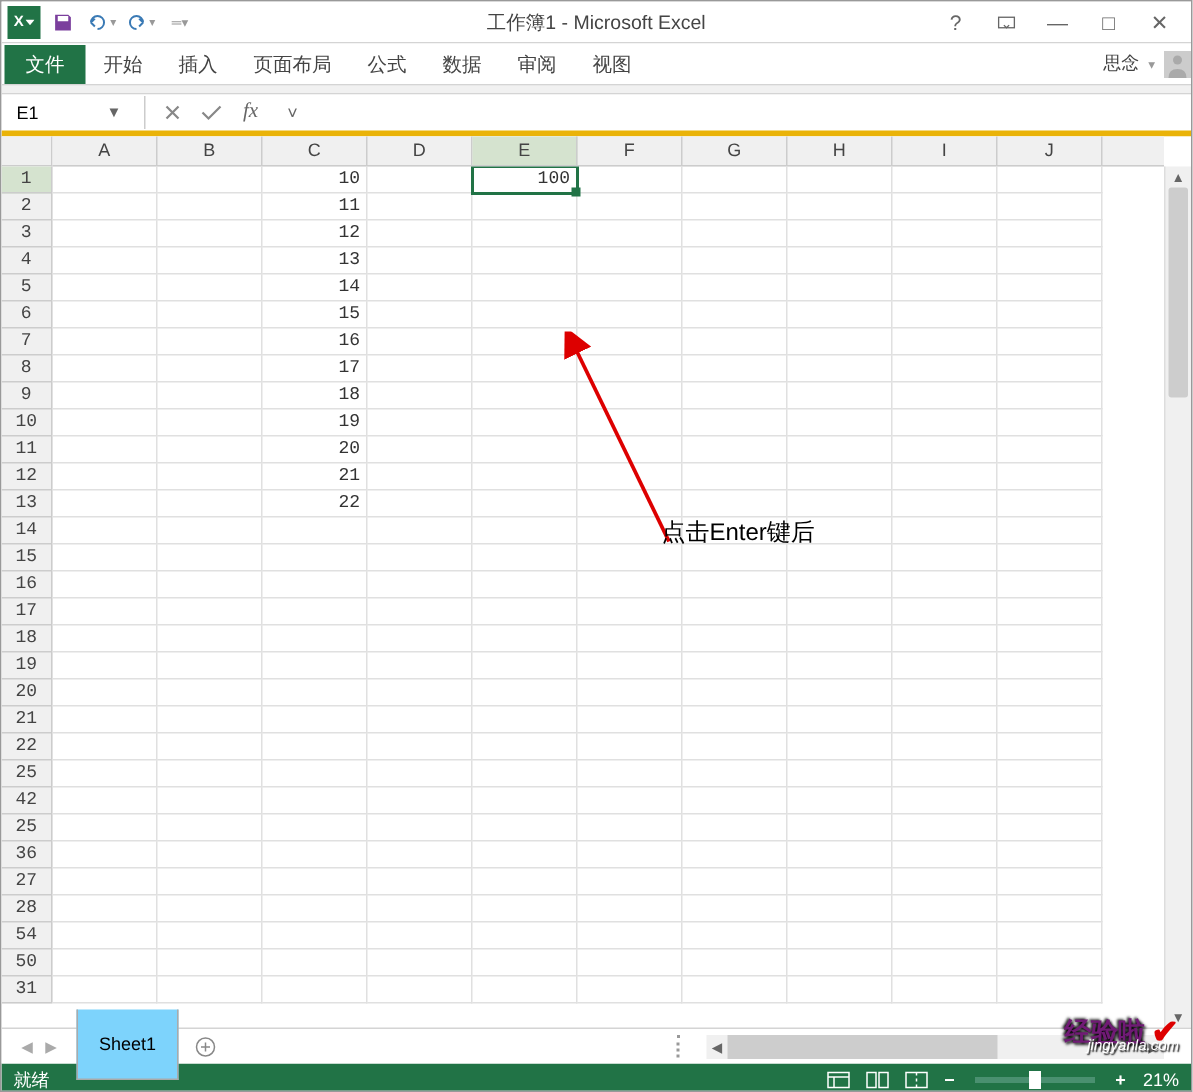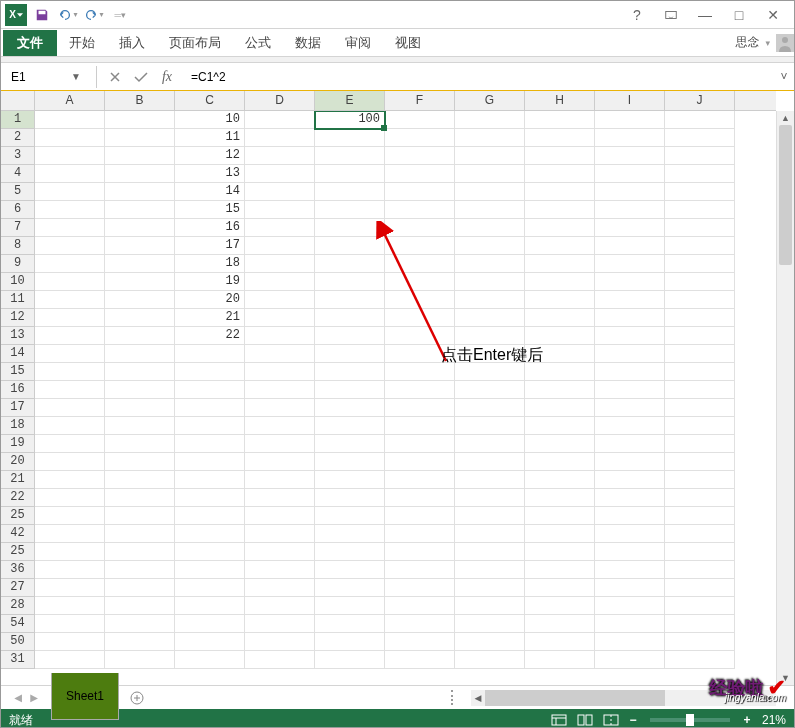--- a/index.html
+++ b/index.html
@@ -8,28 +8,28 @@
     .titlebar { height: 28px; background: #fff; display: flex; align-items: center; border-bottom: 1px solid #d4d4d4; position: relative; }
     .qat { display: flex; align-items: center; gap: 4px; padding-left: 4px; }
     .app-icon { width: 22px; height: 22px; background: #217346; display: flex; align-items: center; justify-content: center; color: #fff; font-weight: bold; font-size: 10px; }
     .qat-btn { width: 22px; height: 22px; display: flex; align-items: center; justify-content: center; color: #444; }
     .qat-btn svg { width: 14px; height: 14px; }
     .title-text { position: absolute; left: 50%; transform: translateX(-50%); color: #444; font-size: 13px; }
     .win-controls { margin-left: auto; display: flex; align-items: center; gap: 8px; padding-right: 8px; }
     .win-btn { width: 26px; height: 20px; display: flex; align-items: center; justify-content: center; color: #666; font-size: 14px; }
     
     .ribbon-tabs { height: 28px; background: #fff; display: flex; align-items: center; border-bottom: 1px solid #d4d4d4; position: relative; }
-    .tab-file { background: #217346; color: #fff; height: 26px; padding: 0 14px; display: flex; align-items: center; font-size: 13px; margin-left: 2px; font-weight: bold; }
+    .tab-file { background: #217346; color: #fff; height: 26px; padding: 0 14px; display: flex; align-items: center; font-size: 13px; margin-left: 2px; }
     .tab { padding: 0 12px; height: 26px; display: flex; align-items: center; color: #444; font-size: 13px; }
     .ribbon-right { margin-left: auto; display: flex; align-items: center; gap: 6px; padding-right: 0; }
     .avatar { width: 18px; height: 18px; background: #ccc; }
     
     .ribbon-collapsed { height: 6px; background: #f1f1f1; border-bottom: 1px solid #d4d4d4; }
     
-    .formula-bar { height: 28px; display: flex; align-items: center; border-bottom: 1px solid #eab308; background: #fff; }
+    .formula-bar { height: 28px; display: flex; align-items: center; border-bottom: 4px solid #eab308; background: #fff; }
     .name-box { width: 92px; padding: 0 6px; border-right: 1px solid #ccc; height: 22px; display: flex; align-items: center; margin-left: 4px; }
     .name-box-input { border: none; width: 60px; outline: none; font-size: 12px; }
     .name-dd { color: #666; font-size: 10px; }
     .fb-btns { display: flex; align-items: center; gap: 2px; padding: 0 6px; }
     .fb-btn { width: 24px; height: 22px; display: flex; align-items: center; justify-content: center; color: #999; }
     .fb-btn.cancel { color: #888; }
     .fb-btn.enter { color: #888; }
     .fx-label { font-style: italic; font-family: "Times New Roman", serif; font-size: 14px; color: #666; }
     .formula-input { flex: 1; padding: 0 6px; border: none; outline: none; font-size: 12px; height: 22px; }
     .fb-expand { width: 20px; color: #666; text-align: center; }
@@ -52,21 +52,21 @@
     .varrow { position: absolute; left: 0; right: 0; height: 14px; text-align: center; color: #666; font-size: 9px; line-height: 14px; }
     .varrow.up { top: 0; }
     .varrow.down { bottom: 0; }
     
     .annotation { position: absolute; top: 254px; left: 440px; color: #000; font-size: 16px; z-index: 10; pointer-events: none; }
     .arrow-svg { position: absolute; top: 130px; left: 370px; z-index: 9; pointer-events: none; }
     
     .sheet-tabs { height: 24px; background: #fff; border-top: 1px solid #d4d4d4; display: flex; align-items: center; position: relative; }
     .st-nav { display: flex; gap: 2px; padding: 0 10px; }
     .st-arrow { width: 14px; color: #aaa; font-size: 10px; text-align: center; }
-    .sheet-tab { padding: 16px 14px; border: 1px solid #aaa; border-top: none; background: #4d7c0f; font-size: 12px; position: relative; top: -1px; }
+    .sheet-tab { padding: 16px 14px; border: 1px solid #aaa; border-top: none; background: #7dd3fc; font-size: 12px; position: relative; top: -1px; }
     .sheet-add { width: 24px; height: 20px; display: flex; align-items: center; justify-content: center; color: #666; margin-left: 6px; }
     .hscroll-sep { position: absolute; left: 450px; top: 4px; bottom: 4px; border-left: 2px dotted #999; }
     .hscroll { position: absolute; right: 18px; left: 470px; top: 4px; height: 16px; background: #f0f0f0; }
     .hthumb { position: absolute; left: 14px; width: 180px; top: 0; bottom: 0; background: #cdcdcd; }
     .harrow { position: absolute; top: 0; bottom: 0; width: 14px; text-align: center; font-size: 9px; color: #666; line-height: 16px; }
     .harrow.l { left: 0; } .harrow.r { right: 0; }
     
     .statusbar { height: 22px; background: #217346; color: #fff; display: flex; align-items: center; padding: 0 8px; font-size: 12px; }
     .status-left { }
     .status-right { margin-left: auto; display: flex; align-items: center; gap: 4px; }
@@ -105,20 +105,21 @@
     <div class="qat-btn">
       <svg viewBox="0 0 16 16">
           <path fill="none" stroke="#3a7ab5" stroke-width="1.5" d="M13 8 A5 5 0 1 0 8 13 M13 8l-3-3 M13 8l-3 3"></path>
         </svg>
       <span style="font-size:8px;color:#999;margin-left:1px">▾</span>
     </div>
     <div class="qat-btn">
       <span style="font-size:9px;color:#999">═▾</span>
     </div>
   </div>
+  <div class="title-text">工作簿1 - Microsoft Excel</div>
   <div class="win-controls">
     <div class="win-btn">?</div>
     <div class="win-btn">
       <svg viewBox="0 0 16 16" width="14" height="14">
           <rect x="2" y="4" width="12" height="8" fill="none" stroke="#666"></rect>
           <path d="M6 10l2 2 2-2" fill="none" stroke="#666"></path>
         </svg>
     </div>
     <div class="win-btn">—</div>
     <div class="win-btn">□</div>
@@ -161,21 +162,20 @@
     </div>
     <div class="fb-btn enter">
       <svg width="16" height="14" viewBox="0 0 16 14">
           <path d="M2 7 L6 11 L14 3" stroke="#888" stroke-width="1.5" fill="none"></path>
         </svg>
     </div>
     <div class="fb-btn">
       <span class="fx-label">fx</span>
     </div>
   </div>
-  <input class="formula-input" value="=C1^2" style="">
   <div class="fb-expand">˅</div>
 </div>
 
 <div class="grid-area">
   <div class="corner"></div>
   <div class="col-headers" id="col-headers">
       <div class="col-h">A</div>
       <div class="col-h">B</div>
       <div class="col-h">C</div>
       <div class="col-h">D</div>

